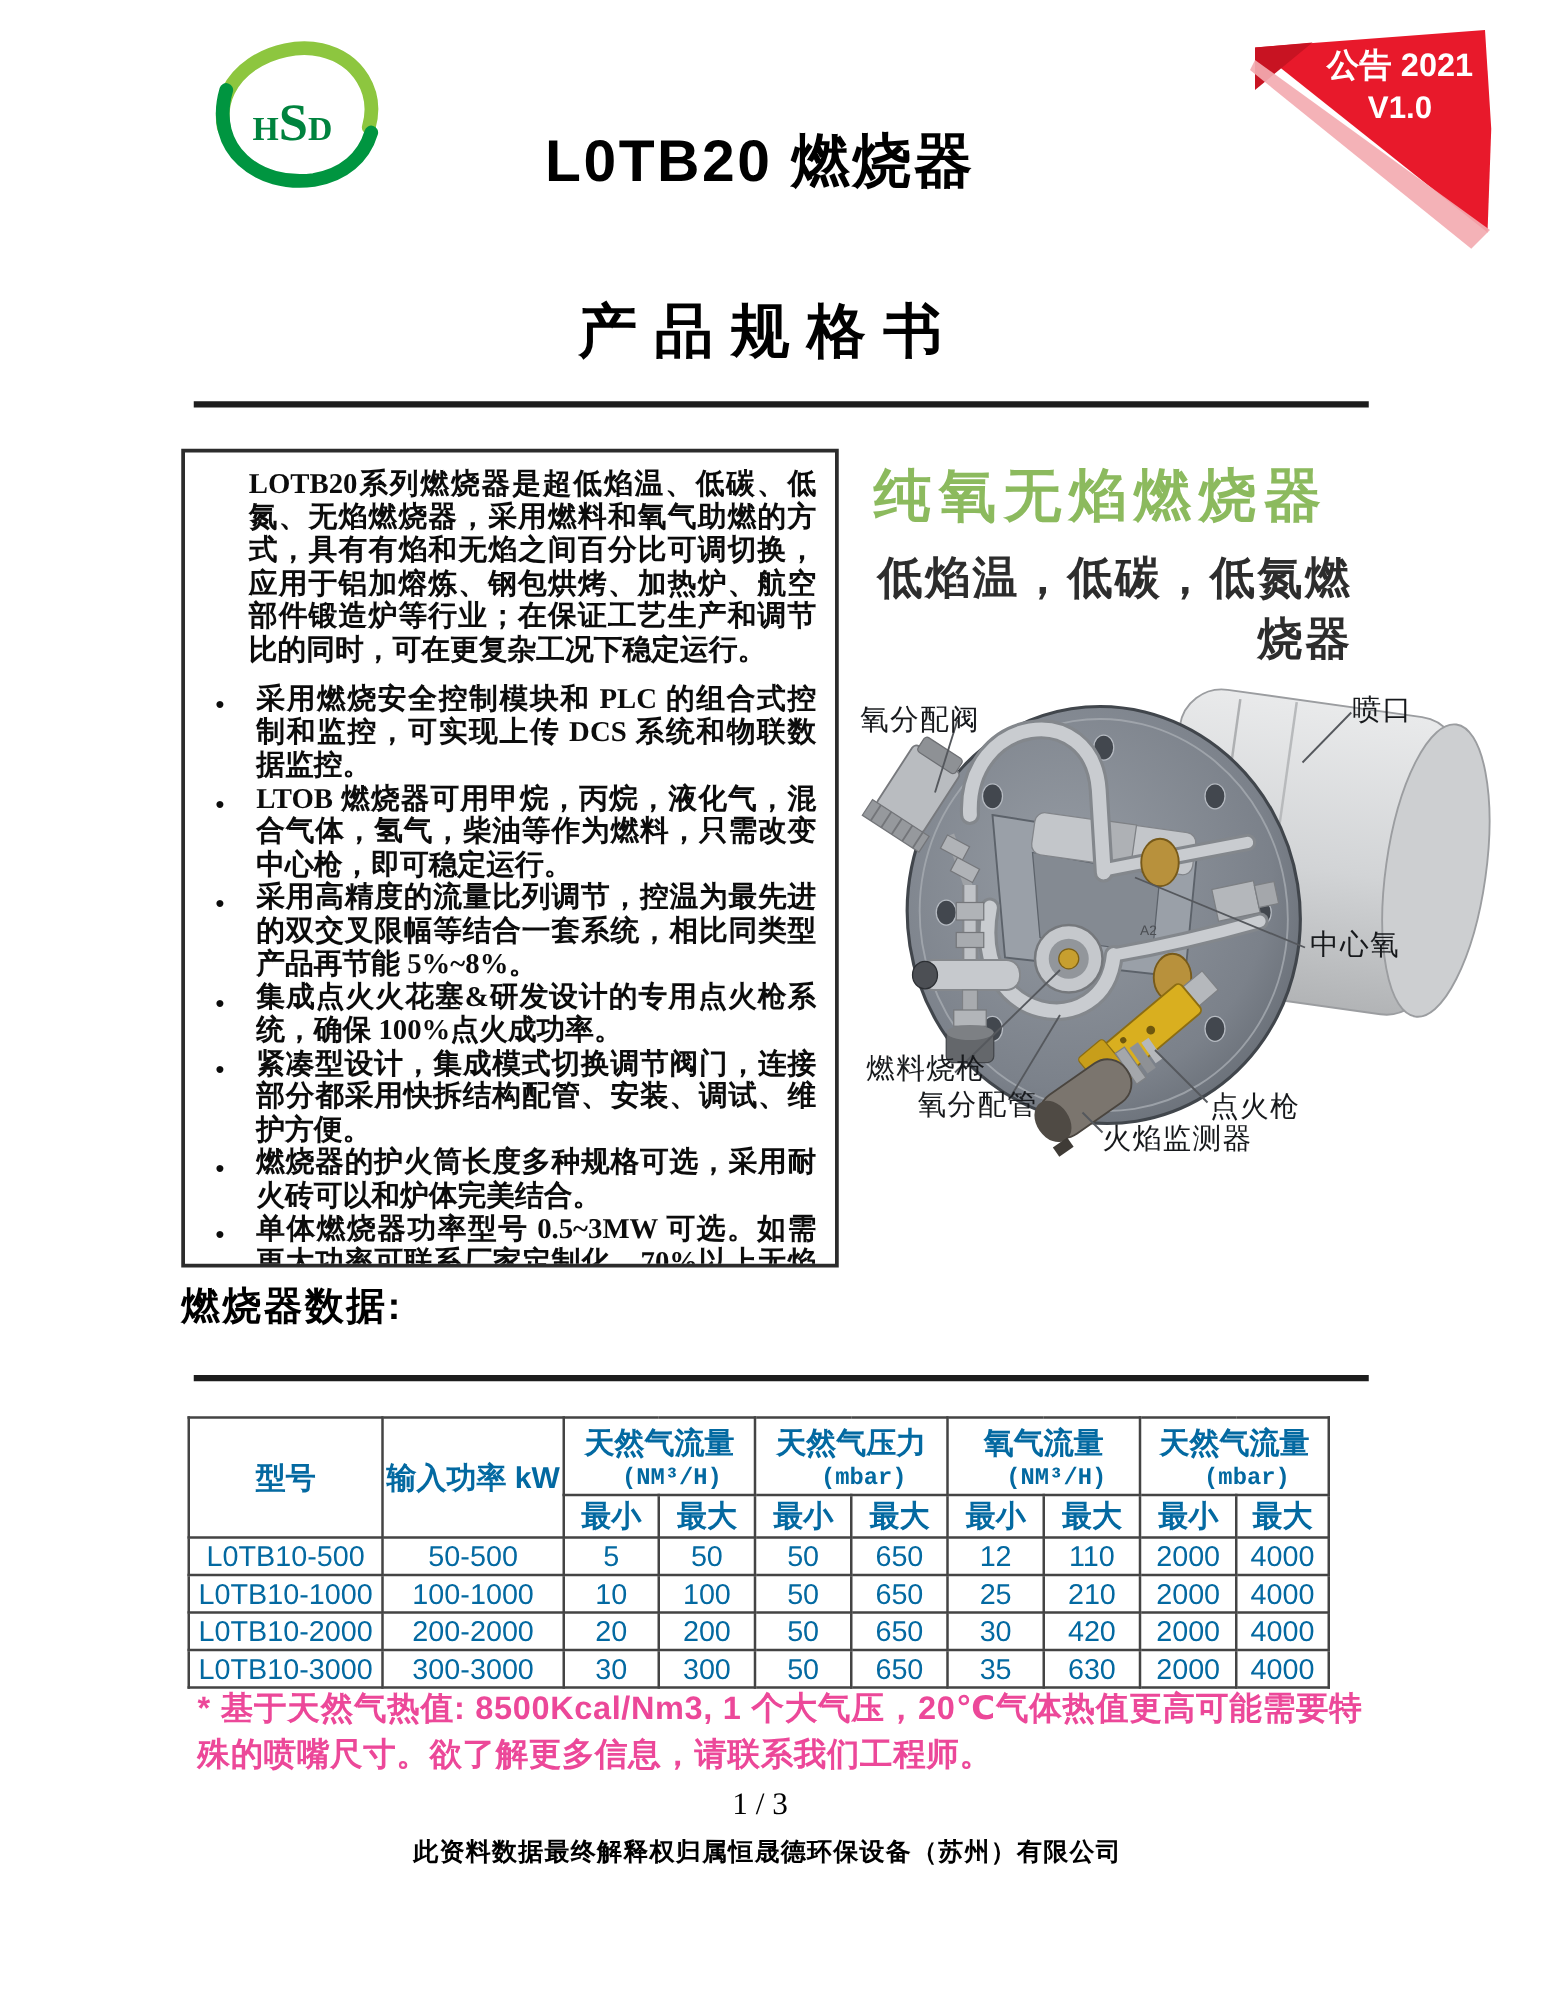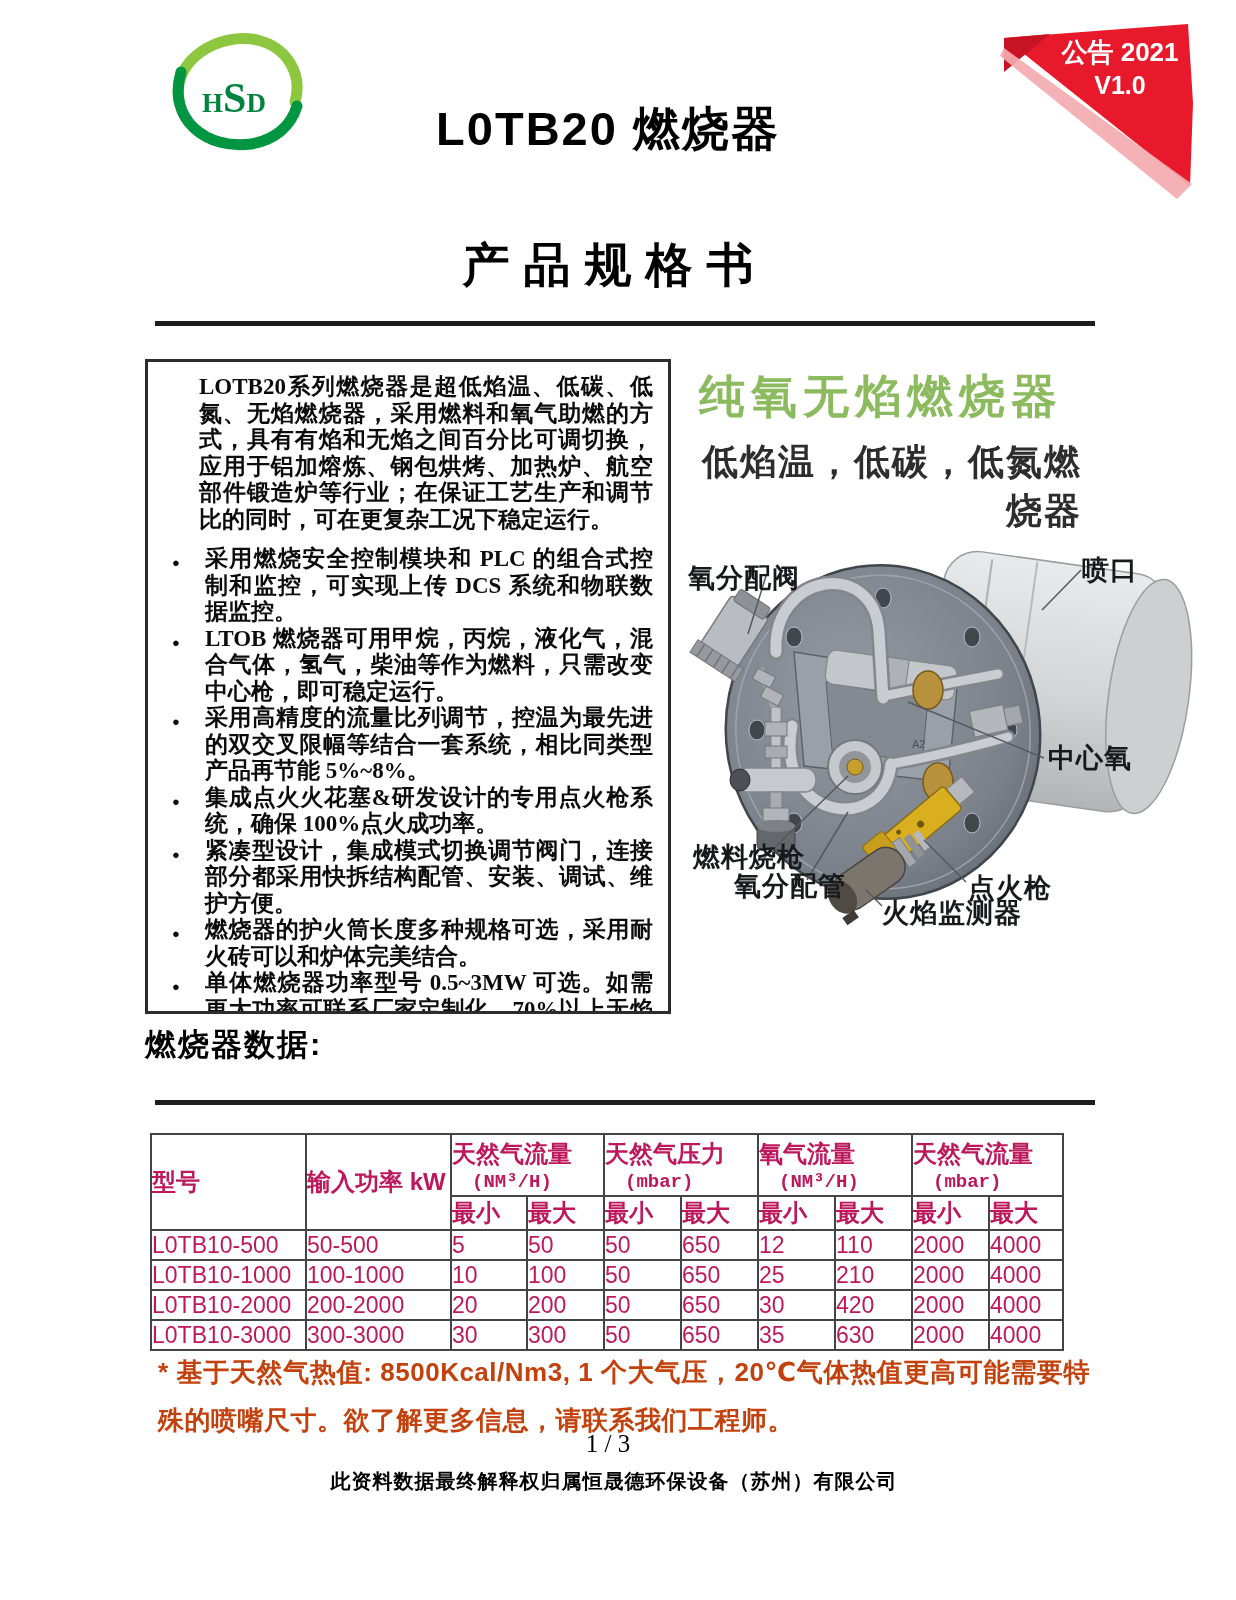--- a/index.html
+++ b/index.html
@@ -46,41 +46,41 @@
   }
   .sub-head {
     left:680px; top:438px; width:402px; text-align:right;
     font-size:36px; font-weight:bold; letter-spacing:2px; color:#2d2d2d;
   }
 
   
   .diagram { left:676px; top:510px; width:560px; height:450px; }
   .diagram svg { position:absolute; left:0; top:0; }
   .dlabel {
-    position:absolute; font-size:27px; color:#17191c; letter-spacing:1px;
-    white-space:nowrap; font-weight:700;
+    position:absolute; font-size:23px; color:#17191c; letter-spacing:1px;
+    white-space:nowrap; font-weight:400;
   }
 
   
   .section-head { left:145px; top:1024px; font-size:31px; font-weight:bold; letter-spacing:2px; color:#000; }
 
   
   .spec-table { left:150px; top:1133px; }
   .spec-table table { border-collapse:collapse; table-layout:fixed; width:912px; border:2px solid #333; }
   .spec-table th, .spec-table td {
-    border:2px solid #444; text-align:left; vertical-align:middle; padding:0; color:#be185d;
+    border:2px solid #444; text-align:center; vertical-align:middle; padding:0; color:#0369a1;
   }
   .spec-table .h1 th { height:62px; font-size:24px; font-weight:600; }
   .spec-table .h2 th { height:30px; font-size:24px; font-weight:600; }
   .spec-table .unit { font-family:"Liberation Mono", "DejaVu Sans Mono", monospace; font-size:19px; font-weight:bold; margin-top:1px;padding-left:20px; }
   .spec-table tbody td { height:30px; font-size:23px; font-weight:normal; }
 
   .footnote {
     left:158px; top:1348px; width:932px; font-size:26px; font-weight:bold;
-    line-height:48px; letter-spacing:0.5px; color:#c2410c; text-align:justify;
+    line-height:37px; letter-spacing:0.5px; color:#ec4899; text-align:justify;
   }
   .page-num {
     left:0; top:1430px; width:1216px; text-align:center; font-size:25px;
     font-family:"Liberation Serif", "DejaVu Serif", serif; color:#000;
   }
   .doc-footer {
     left:0; top:1468px; width:1228px; text-align:center; font-size:20px; font-weight:bold;
     font-family:"Liberation Serif", "DejaVu Serif", serif; letter-spacing:1px; color:#000;
   }
 

